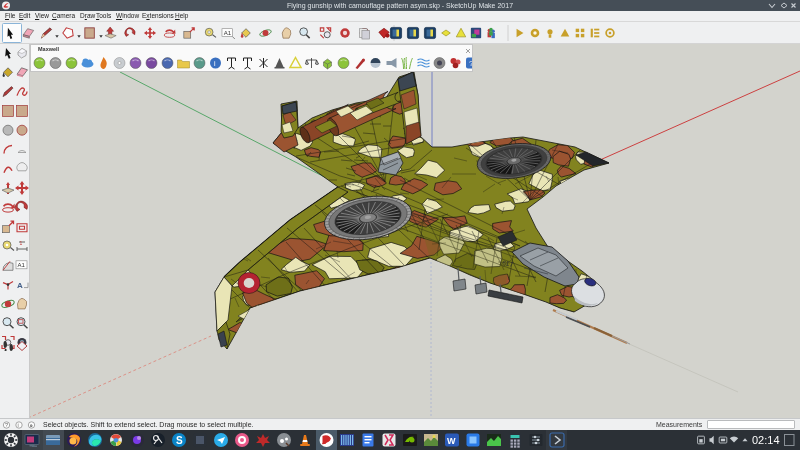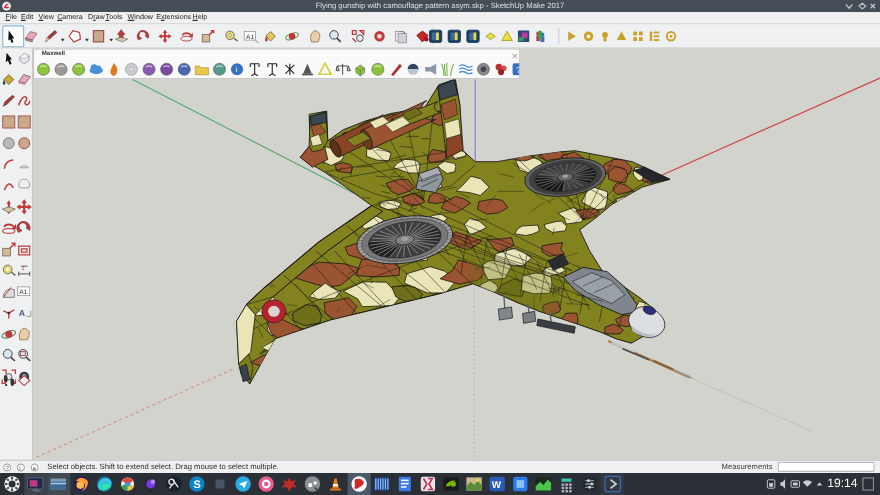--- a/index.html
+++ b/index.html
@@ -1151,15 +1151,15 @@
           <rect x="-2.5" y="-1.5" width="5" height="3" fill="#c8cdd2"></rect>
         </g>
         <g transform="translate(734,10) scale(0.85)">
           <path d="M0,3 L-5,-2 A7,7 0 0 1 5,-2 Z" fill="#c8cdd2"></path>
         </g>
         <g transform="translate(745,10) scale(0.85)">
           <path d="M-3,1.5 L0,-2 L3,1.5 Z" fill="#c8cdd2"></path>
         </g>
         <rect x="784.5" y="4.5" width="9.5" height="11" fill="none" stroke="#8a9096" stroke-width="1"></rect>
       </svg>
-      <div id="clock">19:14</div>
+      <div id="clock">02:14</div>
     </div>
 </div>
 
 </body></html>

